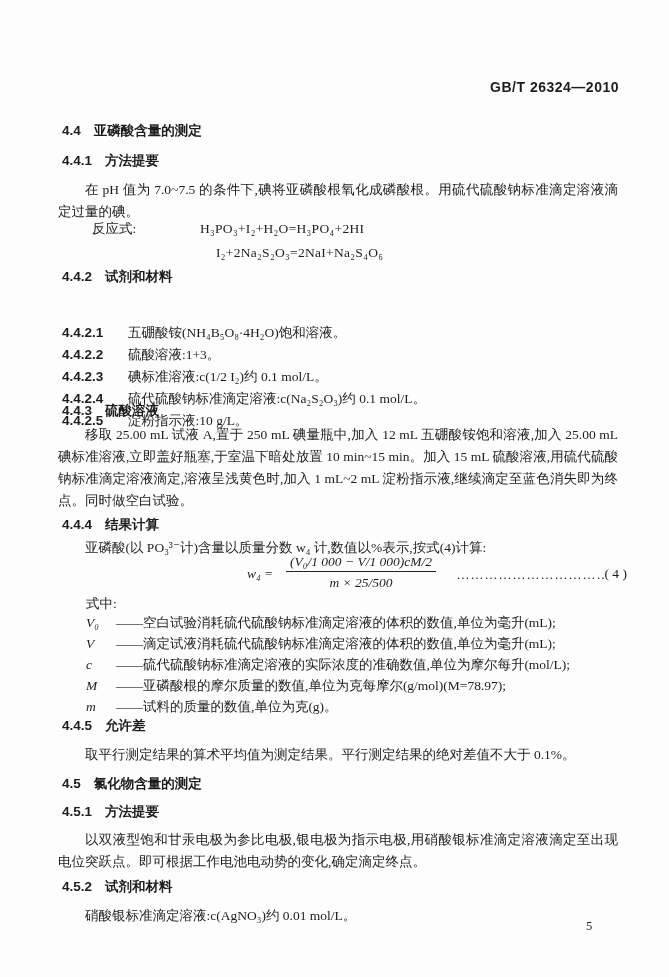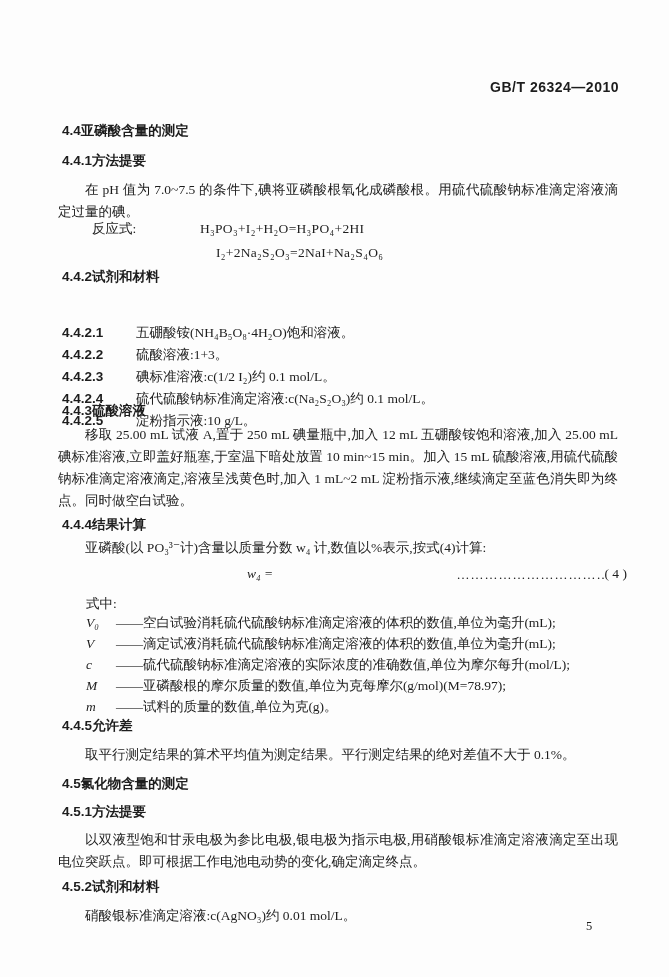--- a/index.html
+++ b/index.html
@@ -11,31 +11,31 @@
   }
   .abs { position:absolute; }
   .doc-number {
     top:76px; right:50px; font-family:"Liberation Sans","DejaVu Sans",sans-serif;
     font-weight:bold; font-size:14px; letter-spacing:0.5px;
   }
   .heading {
     left:62px; width:558px; font-family:"Liberation Sans","DejaVu Sans",sans-serif;
     font-weight:bold; font-size:13.5px; white-space:nowrap;
   }
-  .heading .h-title { }
+  .heading .h-title { margin-left:13px; }
   .para { left:58px; width:560px; text-align:justify; }
   .indent { text-indent:2em; }
   .reaction-label { left:92px; }
   .equation { font-size:13.5px; white-space:nowrap; letter-spacing:0.3px; }
   .item-row { left:62px; width:560px; white-space:nowrap; }
   .item-num {
     font-family:"Liberation Sans","DejaVu Sans",sans-serif; font-weight:bold;
     display:inline-block; min-width:54px;margin-top:30px;
   }
-  .item-text { margin-left:20px; }
+  .item-text { margin-left:12px; }
   .math { font-style:italic; font-family:"Liberation Serif","DejaVu Serif",serif; }
   .frac { display:inline-flex; flex-direction:column; text-align:center; vertical-align:middle; }
   .frac .num { padding:0 4px 1px 4px; border-bottom:1.2px solid #222; line-height:17px; }
   .frac .den { padding-top:2px; line-height:17px; }
   .eq-leader {
     display:inline-block; width:148px; overflow:hidden; white-space:nowrap;
     font-size:13px; letter-spacing:1px; vertical-align:middle;
   }
   .eq-number { white-space:nowrap; }
   .var-row { left:62px; width:560px; display:flex; }
@@ -90,20 +90,24 @@
 
   <div class="abs para indent" style="top:424px">移取 25.00 mL 试液 A,置于 250 mL 碘量瓶中,加入 12 mL 五硼酸铵饱和溶液,加入 25.00 mL 碘标准溶液,立即盖好瓶塞,于室温下暗处放置 10 min~15 min。加入 15 mL 硫酸溶液,用硫代硫酸钠标准滴定溶液滴定,溶液呈浅黄色时,加入 1 mL~2 mL 淀粉指示液,继续滴定至蓝色消失即为终点。同时做空白试验。</div>
 
   <div class="abs heading" style="top:514px">
     <span>4.4.4</span><span class="h-title">结果计算</span>
   </div>
 
   <div class="abs para indent" style="top:537px">亚磷酸(以 PO₃³⁻计)含量以质量分数 w₄ 计,数值以%表示,按式(4)计算:</div>
 
   <div class="abs math" style="left:247px; top:563px">w₄ =</div>
+  <div class="abs frac" style="left:286px; top:553px">
+    <span class="num math">(V₀/1 000 − V/1 000)cM/2</span>
+    <span class="den math">m × 25/500</span>
+  </div>
   <div class="abs" style="right:42px; top:563px; white-space:nowrap;">
     <span class="eq-leader">……………………………………</span><span class="eq-number">( 4 )</span>
   </div>
 
   <div class="abs" style="left:86px; top:593px">式中:</div>
 
   <div class="abs var-row" style="top:612px">
     <span class="var-sym math">V₀</span>
       <span class="var-desc">——空白试验消耗硫代硫酸钠标准滴定溶液的体积的数值,单位为毫升(mL);</span>
   </div>

